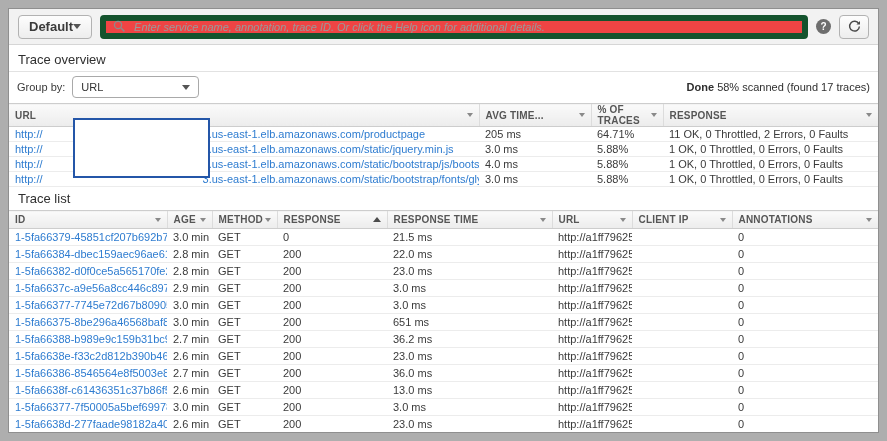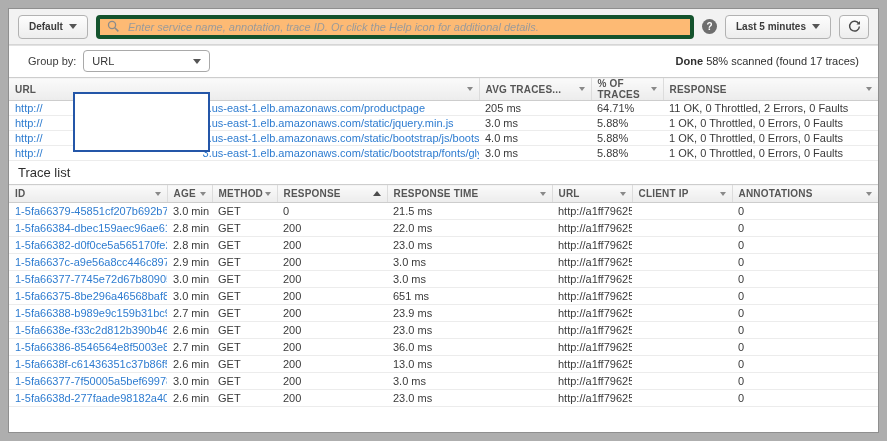--- a/index.html
+++ b/index.html
@@ -14,54 +14,54 @@
   .window{
     position:absolute;left:8px;top:8px;width:871px;height:425px;
     background:#ffffff;border:1px solid #8f8f8f;overflow:hidden;
   }
   
   .topbar{
     height:36px;background:#f2f2f2;border-bottom:1px solid #d6d6d6;
     display:flex;align-items:center;padding:0 9px;gap:8px;
   }
   .btn{
-    display:inline-flex;align-items:center;gap:6px;
+    display:inline-flex;align-items:center;gap:0;
     height:24px;padding:0 10px;
     background:linear-gradient(#fdfdfd,#ededed);
     border:1px solid #b2b2b2;border-radius:4px;
-    font-size:10px;font-weight:bold;color:#3b3b3b;cursor:pointer;
+    font-size:13px;font-weight:bold;color:#3b3b3b;cursor:pointer;
     white-space:nowrap;
   }
   .caret{
     width:0;height:0;border-left:4px solid transparent;border-right:4px solid transparent;
     border-top:5px solid #555;display:inline-block;
   }
   .searchbox{
-    flex:1;height:24px;background:#fdba74;border:4px solid #14532d;border-radius:4px;
+    flex:1;height:24px;background:#ef4444;border:6px solid #14532d;border-radius:4px;
     display:flex;align-items:center;padding:0 7px;gap:6px;
   }
   .searchbox input{
     flex:1;border:none;outline:none;font-size:11px;color:#333;
     font-family:"Liberation Sans","DejaVu Sans",sans-serif;background:transparent;
   }
   .searchbox input::placeholder{color:#9a9a9a;font-style:italic;}
   .help-circle{
     width:15px;height:15px;border-radius:50%;background:#6e6e6e;color:#fff;
     font-size:10px;font-weight:bold;display:flex;align-items:center;justify-content:center;
     cursor:pointer;flex:0 0 auto;
   }
   .icon-btn{width:30px;justify-content:center;padding:0;}
   
   .content{position:relative;}
   .section-title{
     font-size:13px;color:#2f2f2f;margin:7px 9px 4px 9px;font-weight:normal;
   }
   .divider{border-bottom:1px solid #e2e2e2;}
   .groupby-row{
-    display:flex;align-items:center;height:26px;padding:0 19px;margin-top:2px;gap:7px;
+    display:flex;align-items:center;height:26px;padding:0 8px;margin-top:2px;gap:7px;
   }
   .groupby-row label{font-size:11px;color:#3b3b3b;}
   .select-btn{
     width:127px;height:22px;background:#fff;border:1px solid #a9a9a9;border-radius:4px;
     display:inline-flex;align-items:center;padding:0 8px;font-size:11px;color:#333;cursor:pointer;
   }
   .select-btn .caret{margin-left:auto;}
   .scan-status{margin-left:auto;font-size:11px;color:#2f2f2f;}
   .scan-status b{font-weight:bold;text-align:right;}
   
@@ -109,34 +109,31 @@
       <span class="caret"></span>
     </button>
     <div class="searchbox">
       <svg width="13" height="13" viewBox="0 0 16 16">
         <circle cx="6.2" cy="6.2" r="4.4" fill="none" stroke="#8b8b8b" stroke-width="1.6"></circle>
         <line x1="9.6" y1="9.6" x2="14" y2="14" stroke="#8b8b8b" stroke-width="1.8"></line>
       </svg>
       <input type="text" placeholder="Enter service name, annotation, trace ID. Or click the Help icon for additional details." style="">
     </div>
     <span class="help-circle">?</span>
-    <button class="btn">
-      <span>Last 5 minutes</span>
-      <span class="caret"></span>
-    </button>
     <button class="btn icon-btn">
       <svg width="13" height="13" viewBox="0 0 16 16">
         <path d="M13.2 4.6 A6 6 0 1 0 14 8" fill="none" stroke="#4a4a4a" stroke-width="1.8"></path>
         <path d="M14.8 1.2 v4.4 h-4.4 z" fill="#4a4a4a"></path>
       </svg>
     </button>
   </div>
 
   <div class="content">
 
+    <div class="section-title">Trace overview</div>
     <div class="divider"></div>
 
     <div class="groupby-row">
       <label>Group by:</label>
       <div class="select-btn">
         <span>URL</span>
         <span class="caret"></span>
       </div>
       <span class="scan-status">
         <b>Done</b>
@@ -156,21 +153,21 @@
           <tr>
             <th>
                 <div class="th-inner">
               <span>URL</span>
               <span class="sp"></span>
                   <span class="fcaret"></span>
                 </div>
               </th>
             <th>
                 <div class="th-inner">
-              <span>AVG TRACES...</span>
+              <span>AVG TIME...</span>
               <span class="sp"></span>
                   <span class="fcaret"></span>
                 </div>
               </th>
             <th>
                 <div class="th-inner">
               <span>% OF TRACES</span>
               <span class="sp"></span>
                   <span class="fcaret"></span>
                 </div>
@@ -347,21 +344,21 @@
               <td>651 ms</td>
               <td>http://a1ff79625e6114...</td>
               <td></td>
               <td>0</td>
             </tr>
             <tr>
               <td><a href="#" class="lnk">1-5fa66388-b989e9c159b31bc9b67d942d</a></td>
               <td>2.7 min</td>
               <td>GET</td>
               <td>200</td>
-              <td>23.9 ms</td>
+              <td>36.2 ms</td>
               <td>http://a1ff79625e6114...</td>
               <td></td>
               <td>0</td>
             </tr>
             <tr>
               <td><a href="#" class="lnk">1-5fa6638e-f33c2d812b390b46e7bec8d1</a></td>
               <td>2.6 min</td>
               <td>GET</td>
               <td>200</td>
               <td>23.0 ms</td>

